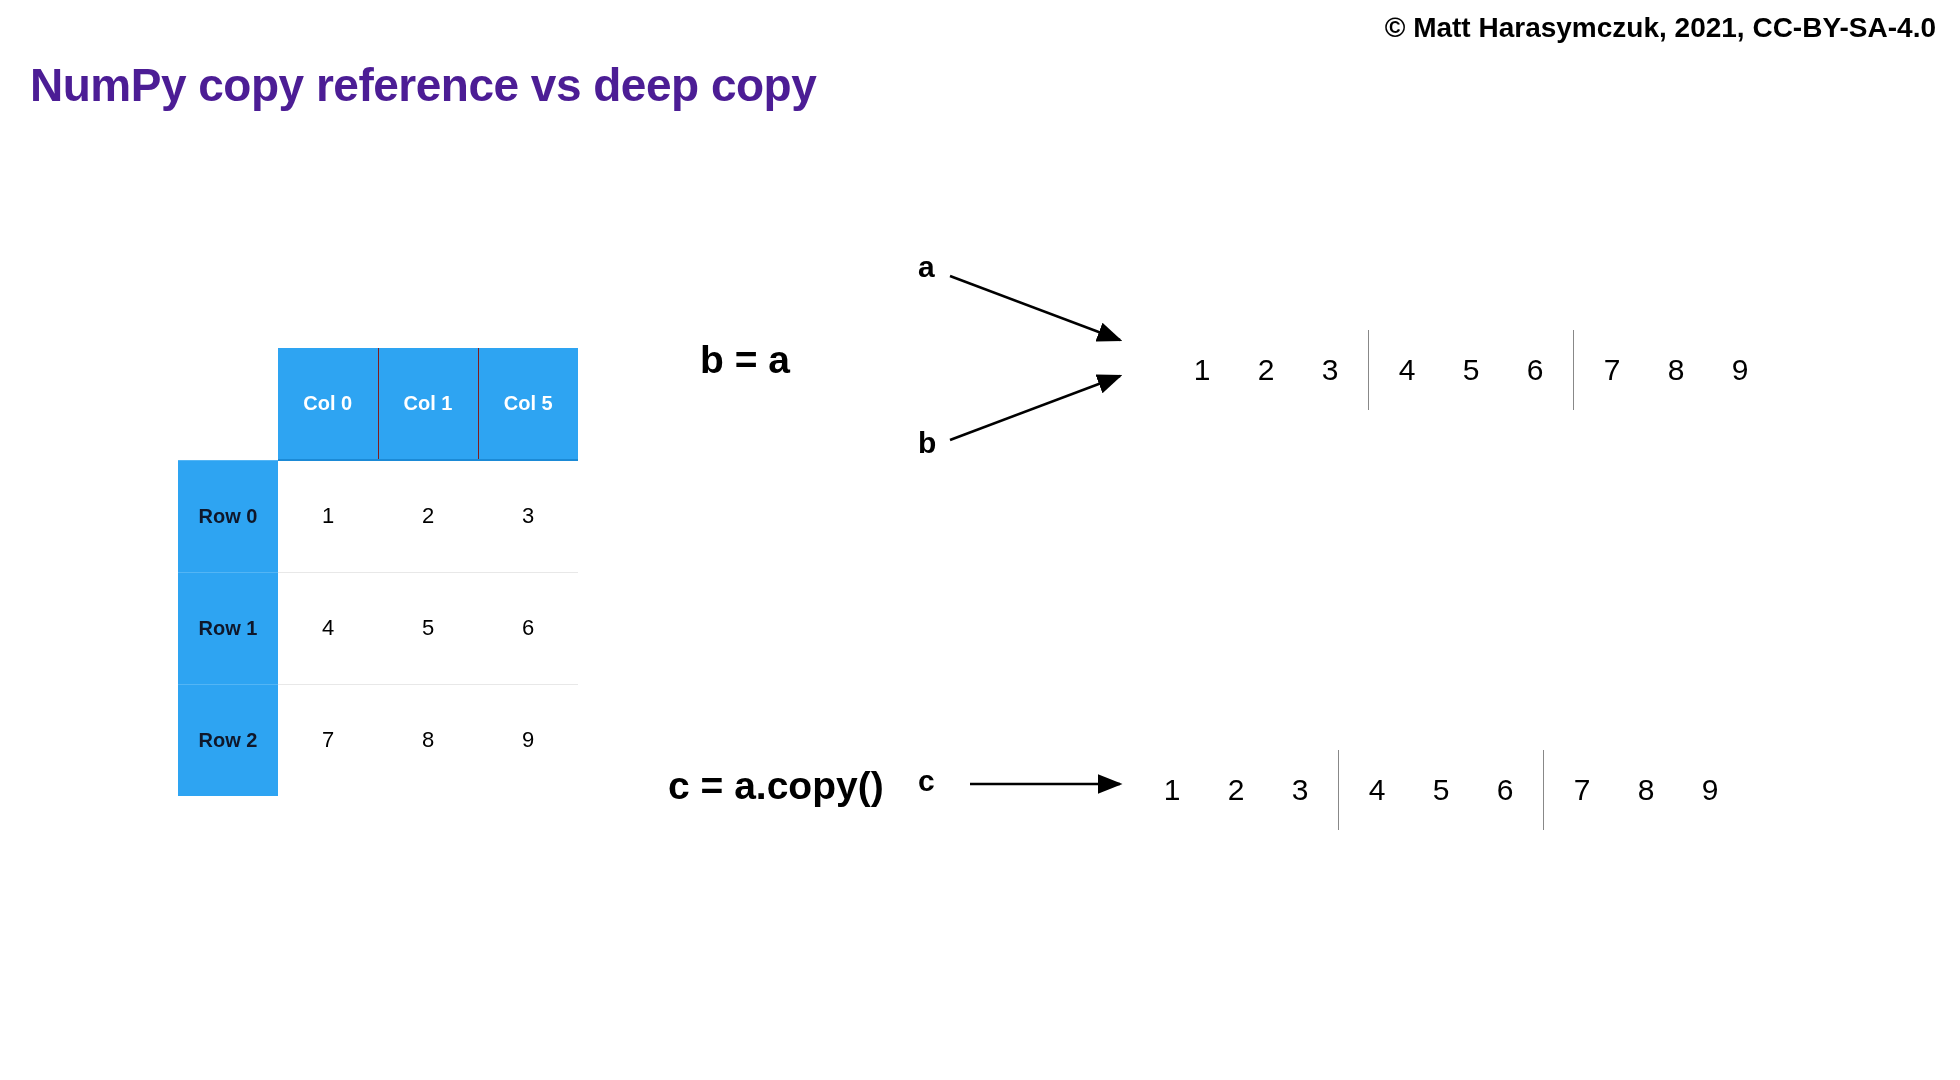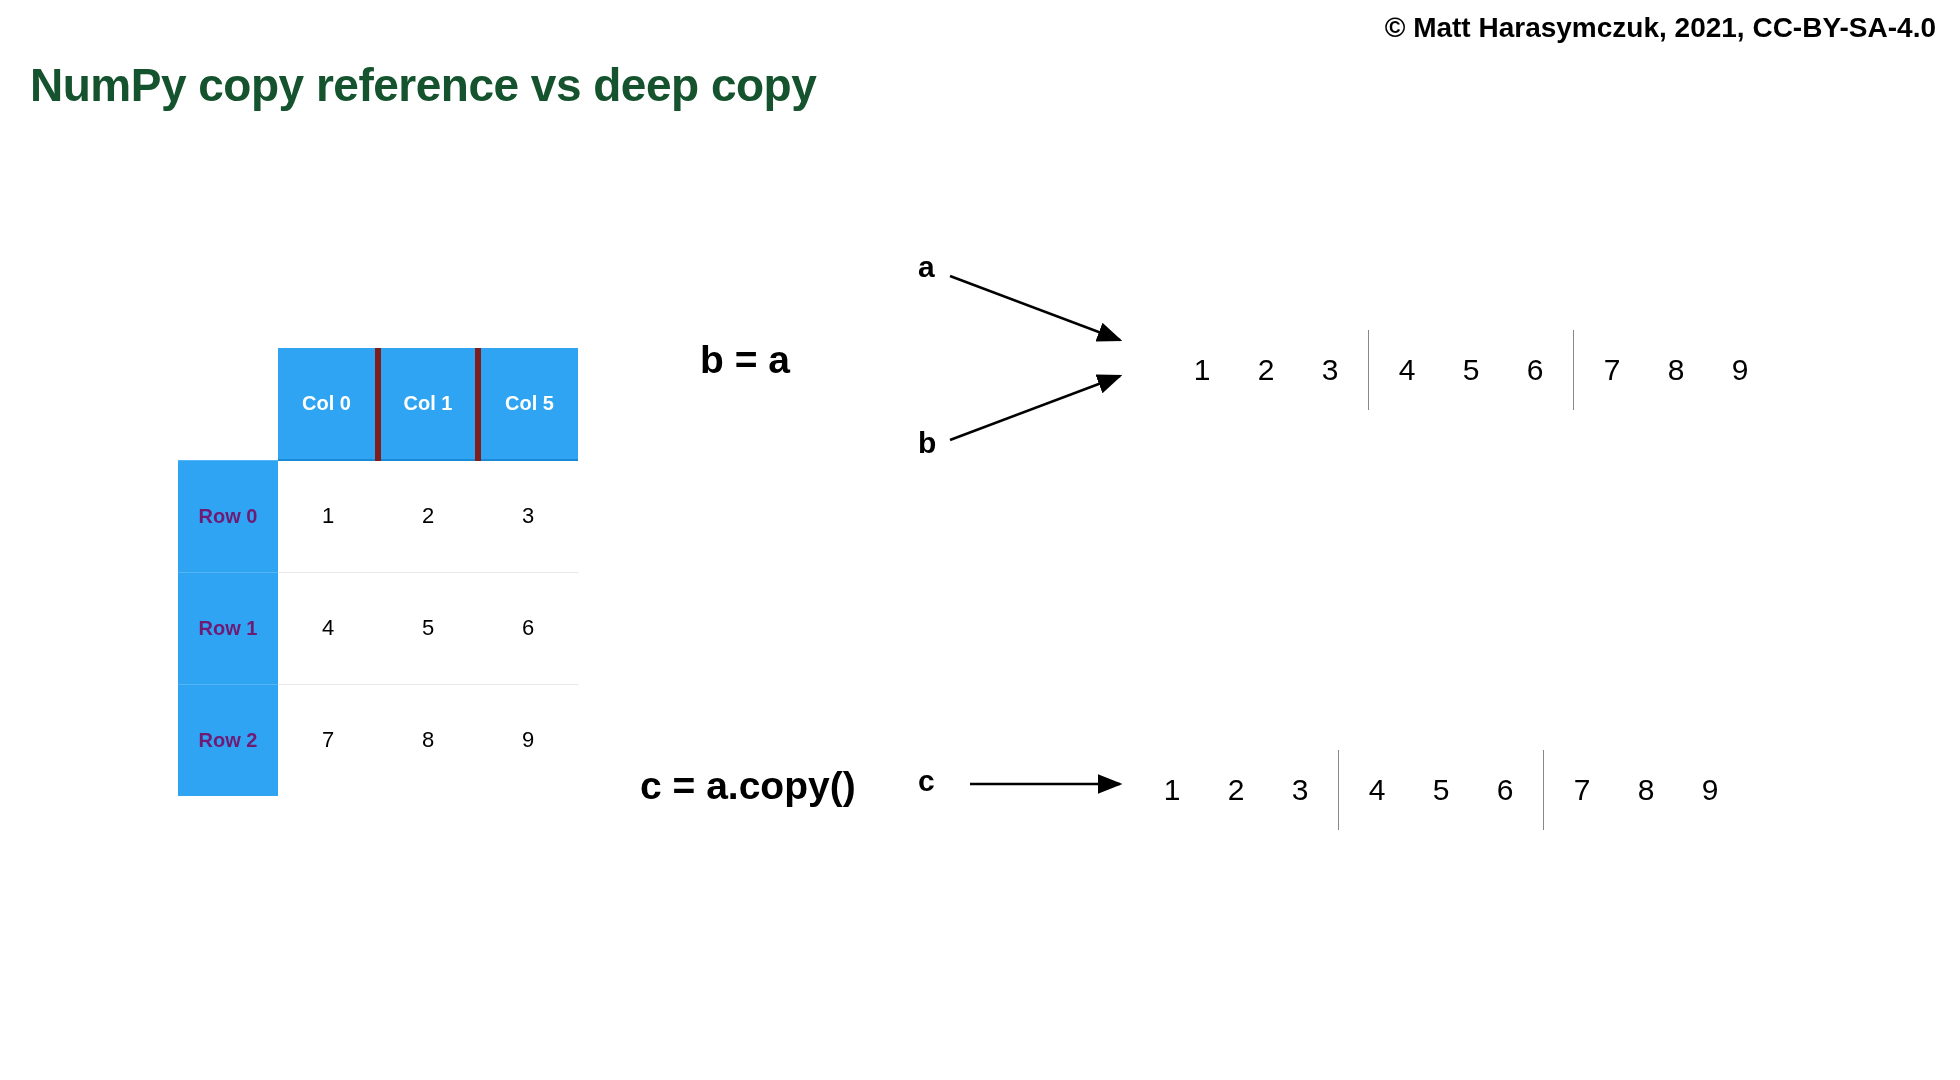--- a/index.html
+++ b/index.html
@@ -18,21 +18,21 @@
       font-weight: 700;
       font-size: 28px;
       color: #000;
     }
     .title {
       position: absolute;
       top: 58px;
       left: 30px;
       font-size: 46px;
       font-weight: 700;
-      color: #14532d;
+      color: #4c1d95;
       letter-spacing: -0.5px;
     }
 
     
     .matrix {
       position: absolute;
       top: 348px;
       left: 178px;
     }
     .matrix table { border-collapse: collapse; }
@@ -45,24 +45,24 @@
       font-weight: 400;
       color: #000;
     }
     .matrix th.col-head {
       background: #2ea4f2;
       color: #fff;
       font-weight: 700;
       font-size: 20px;
       border-bottom: 2px solid #1b8ad6;
     }
-    .matrix th.col-head + th.col-head { border-left: 6px solid #7f1d1d; }
+    .matrix th.col-head + th.col-head { border-left: 1px solid #7f1d1d; }
     .matrix th.row-head {
       background: #2ea4f2;
-      color: #701a75;
+      color: #0f172a;
       font-weight: 700;
       font-size: 20px;
       border-top: 1px solid #53b5f5;
     }
     .matrix tr:first-child th.row-head { border-top: none; }
     .matrix td.cell {
       background: #fff;
       border-bottom: 1px solid #e8e8e8;
     }
     .matrix tr:last-child td.cell { border-bottom: none; }
@@ -158,21 +158,21 @@
   <span class="sep"></span>
   <span class="num">4</span>
   <span class="num">5</span>
   <span class="num">6</span>
   <span class="sep"></span>
   <span class="num">7</span>
   <span class="num">8</span>
   <span class="num">9</span>
 </div>
 
-<div class="code-label" style="top:764px; left:640px;">c = a.copy()</div>
+<div class="code-label" style="top:764px; left:668px;">c = a.copy()</div>
 <div class="var-label" style="top:764px; left:918px;">c</div>
 
 <div class="mem" style="top:750px; left:1140px;">
   <span class="num">1</span>
   <span class="num">2</span>
   <span class="num">3</span>
   <span class="sep"></span>
   <span class="num">4</span>
   <span class="num">5</span>
   <span class="num">6</span>

